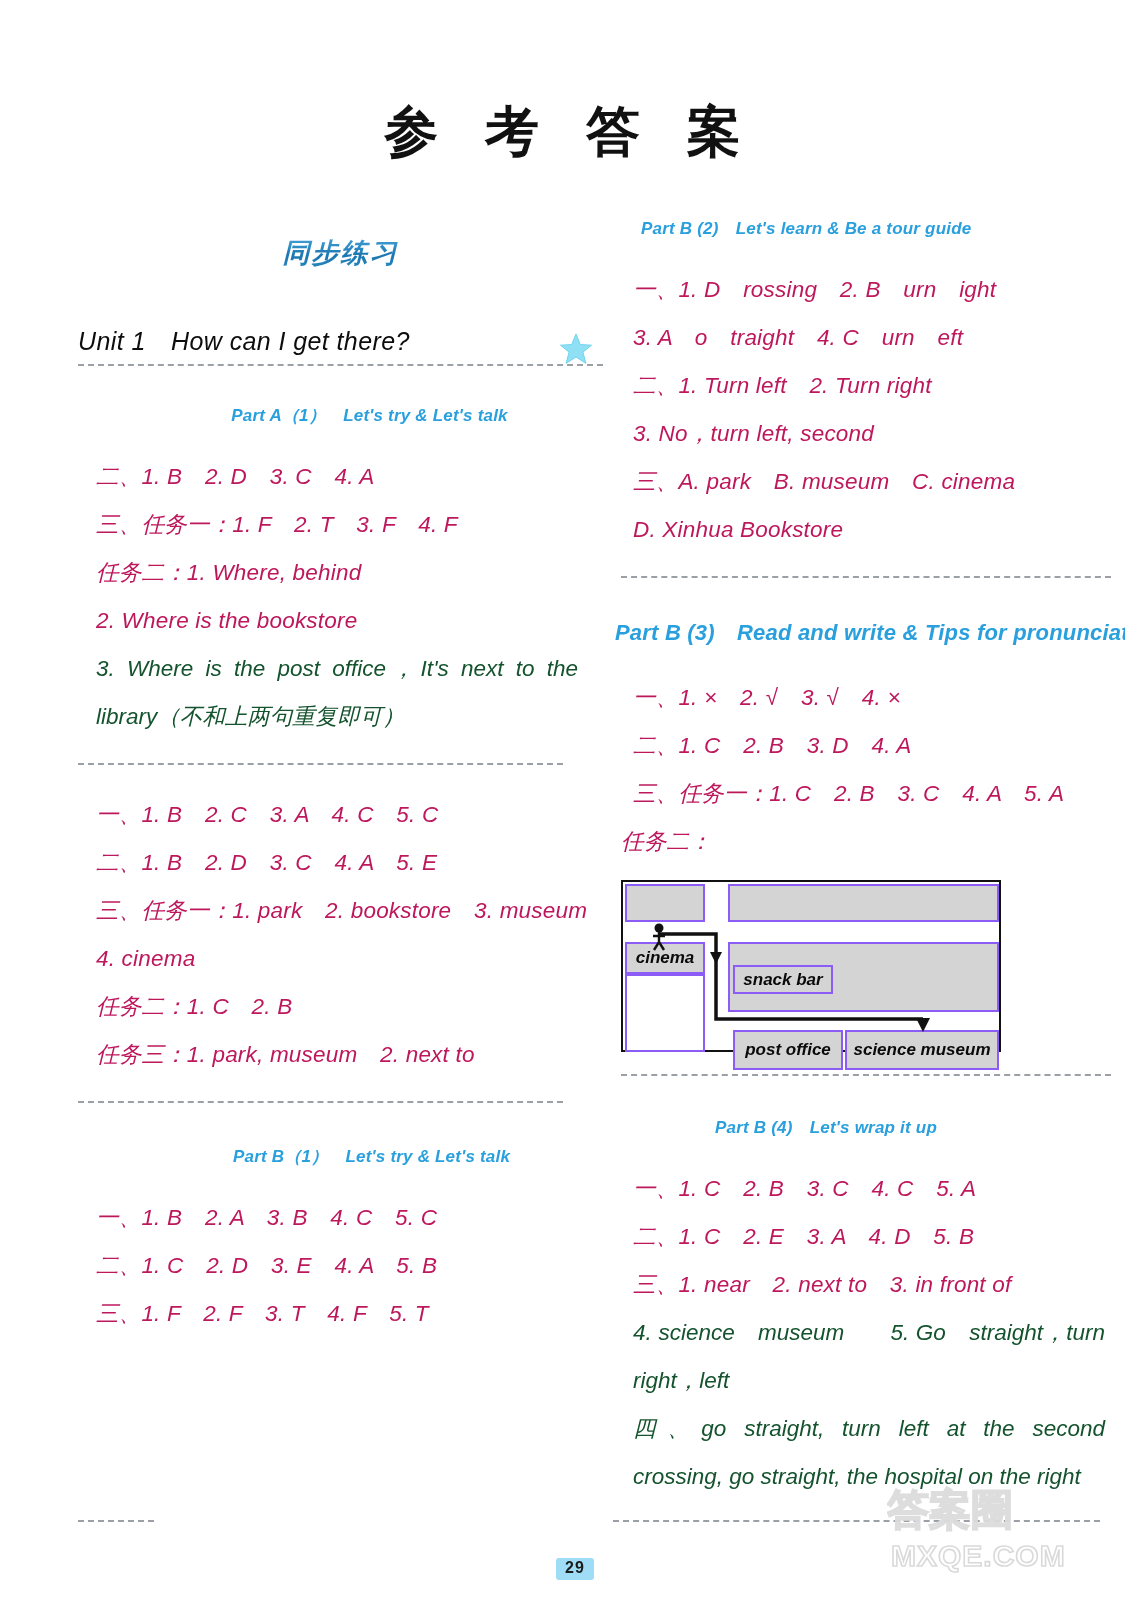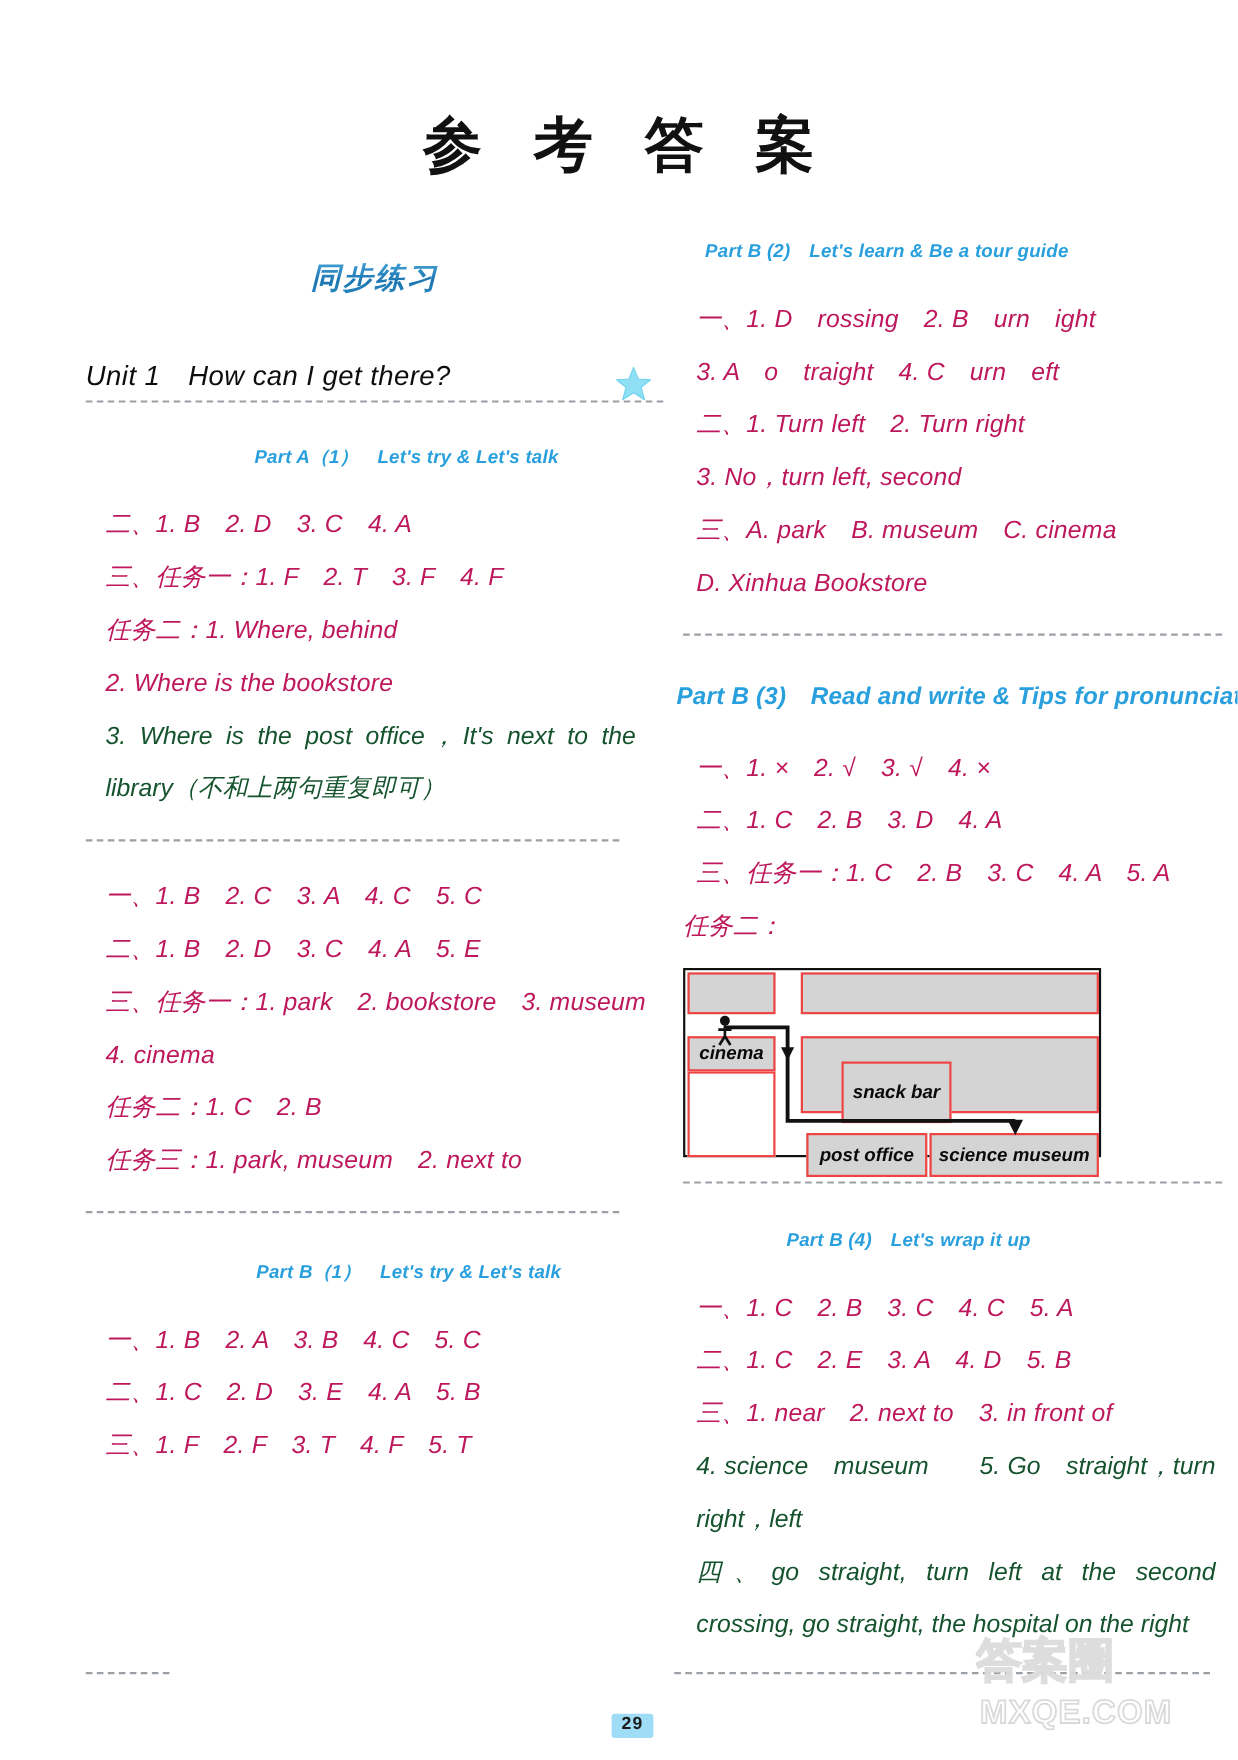--- a/index.html
+++ b/index.html
@@ -130,21 +130,21 @@
   .map {
     position: relative;
     width: 380px; height: 172px;
     border: 2.5px solid #111;
     background: #ffffff;
     margin-left: 6px;
   }
   .blk {
     position: absolute;
     background: #d4d4d4;
-    border: 2px solid #ef4444;
+    border: 2px solid #8b5cf6;
   }
   .blk.lbl {
     display: flex;
     align-items: center;
     justify-content: center;
     font-size: 17px;
     font-weight: bold;
     color: #0a0a0a;
     white-space: nowrap;
   }
@@ -276,21 +276,21 @@
         <div class="blk" style="left:105px;top:2px;width:271px;height:38px;"></div>
 
         <div class="blk lbl" style="left:2px;top:60px;width:80px;height:32px;">
           <span>cinema</span>
         </div>
 
         <div class="blk" style="left:2px;top:92px;width:80px;height:78px;background:#ffffff;"></div>
 
         <div class="blk" style="left:105px;top:60px;width:271px;height:70px;"></div>
 
-        <div class="blk lbl" style="left:110px;top:83px;width:100px;height:56px;margin-left:32px;">
+        <div class="blk lbl" style="left:110px;top:83px;width:100px;height:29px;">
           <span>snack bar</span>
         </div>
 
         <div class="blk lbl" style="left:110px;top:148px;width:110px;height:40px;">
           <span>post office</span>
         </div>
 
         <div class="blk lbl" style="left:222px;top:148px;width:154px;height:40px;">
           <span>science museum</span>
         </div>

